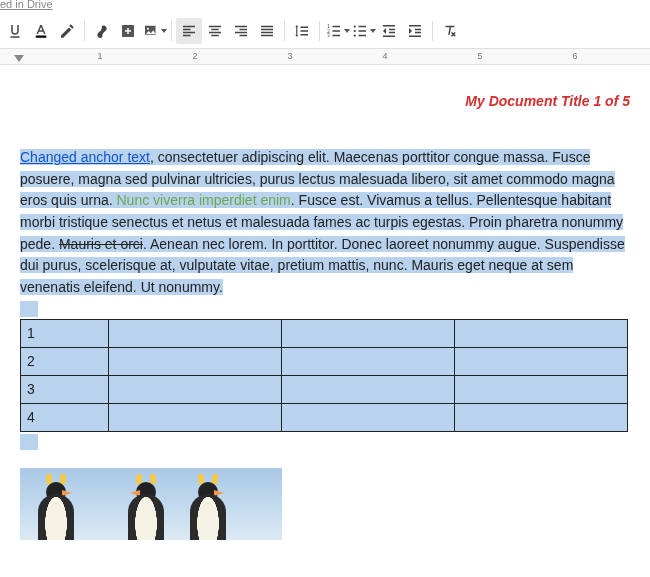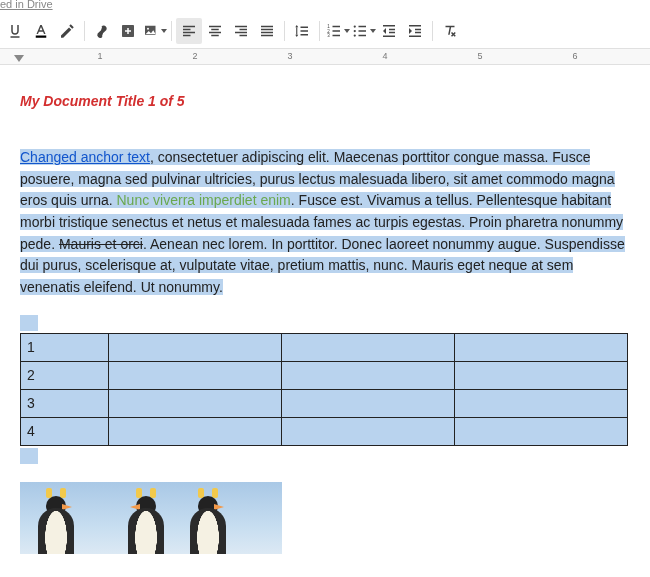--- a/index.html
+++ b/index.html
@@ -80,26 +80,27 @@
   .page {
     padding: 28px 20px 0 20px;
     background: #fff;
   }
   .doc-title {
     color: #d32f2f;
     font-weight: bold;
     font-style: italic;
     font-size: 14px;
     margin-bottom: 38px;
+    text-align: right;
   }
   .body-text {
     font-size: 14px;
     line-height: 1.55;
     color: #222;
-    margin-bottom: 16px;
+    margin-bottom: 2px;
   }
   .hl { background: #b9d3ee; }
   .anchor-link {
     background: #b9d3ee;
     color: #1155cc;
     text-decoration: underline;
   }
   .green-text {
     background: #b9d3ee;
     color: #6aa84f;

